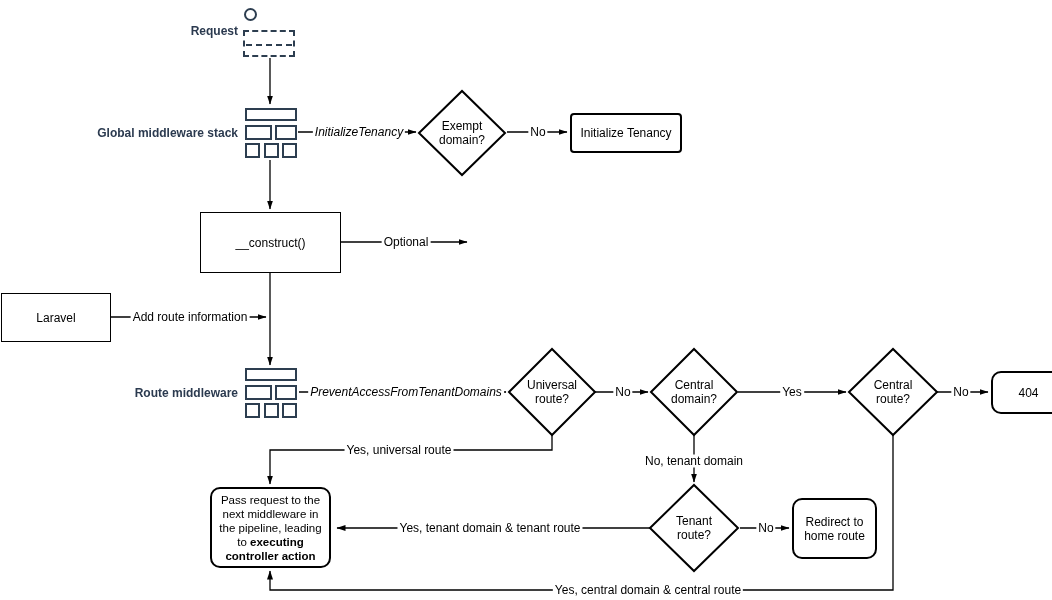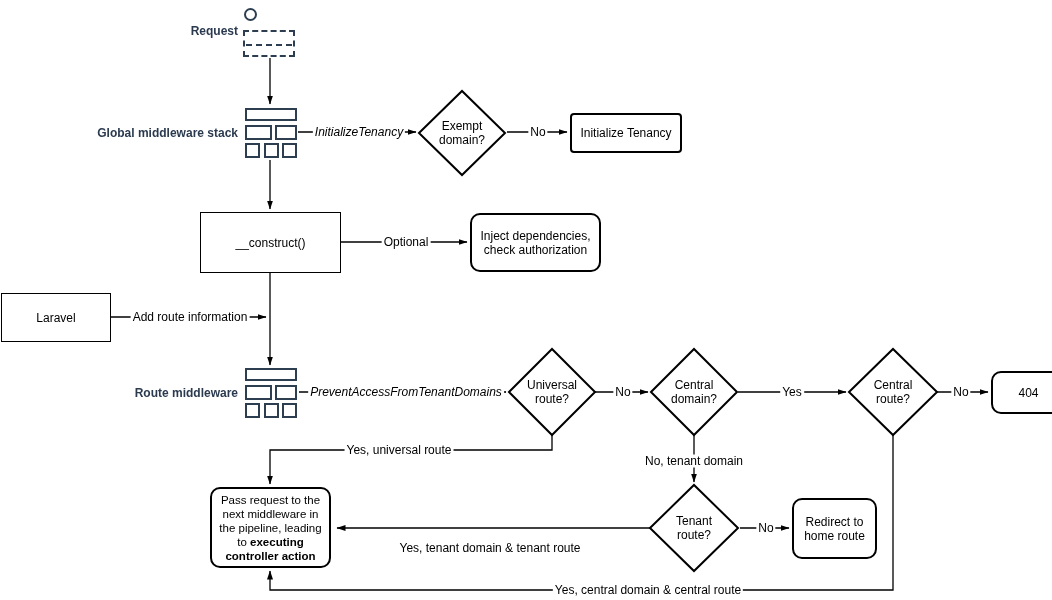--- a/index.html
+++ b/index.html
@@ -144,23 +144,20 @@
   </div>
 
   <div class="box-controller">
     <div class="controller-body">__construct()</div>
   </div>
 
   <div class="box rounded box-init">
     <span>Initialize Tenancy</span>
   </div>
 
-  <div class="box rounded box-inject">
-    <span>Inject dependencies, check authorization</span>
-  </div>
 
   <div class="box rounded box-404">
     <span>404</span>
   </div>
 
   <div class="box rounded box-redirect">
     <span>Redirect to home route</span>
   </div>
 
   <div class="box rounded box-pass">
@@ -177,16 +174,16 @@
   <div class="elabel" style="left:538px;top:132px;">No</div>
   <div class="elabel" style="left:406px;top:242px;">Optional</div>
   <div class="elabel" style="left:190px;top:317px;">Add route information</div>
   <div class="elabel ital" style="left:406px;top:392px;">PreventAccessFromTenantDomains</div>
   <div class="elabel" style="left:623px;top:392px;">No</div>
   <div class="elabel" style="left:792px;top:392px;">Yes</div>
   <div class="elabel" style="left:961px;top:392px;">No</div>
   <div class="elabel" style="left:399px;top:450px;">Yes, universal route</div>
   <div class="elabel" style="left:694px;top:461px;">No, tenant domain</div>
   <div class="elabel" style="left:766px;top:528px;">No</div>
-  <div class="elabel" style="left:490px;top:548px;">Yes, tenant domain &amp; tenant route</div>
+  <div class="elabel" style="left:490px;top:528px;">Yes, tenant domain &amp; tenant route</div>
   <div class="elabel" style="left:648px;top:590px;">Yes, central domain &amp; central route</div>
 
 </div>
 
 </body></html>

